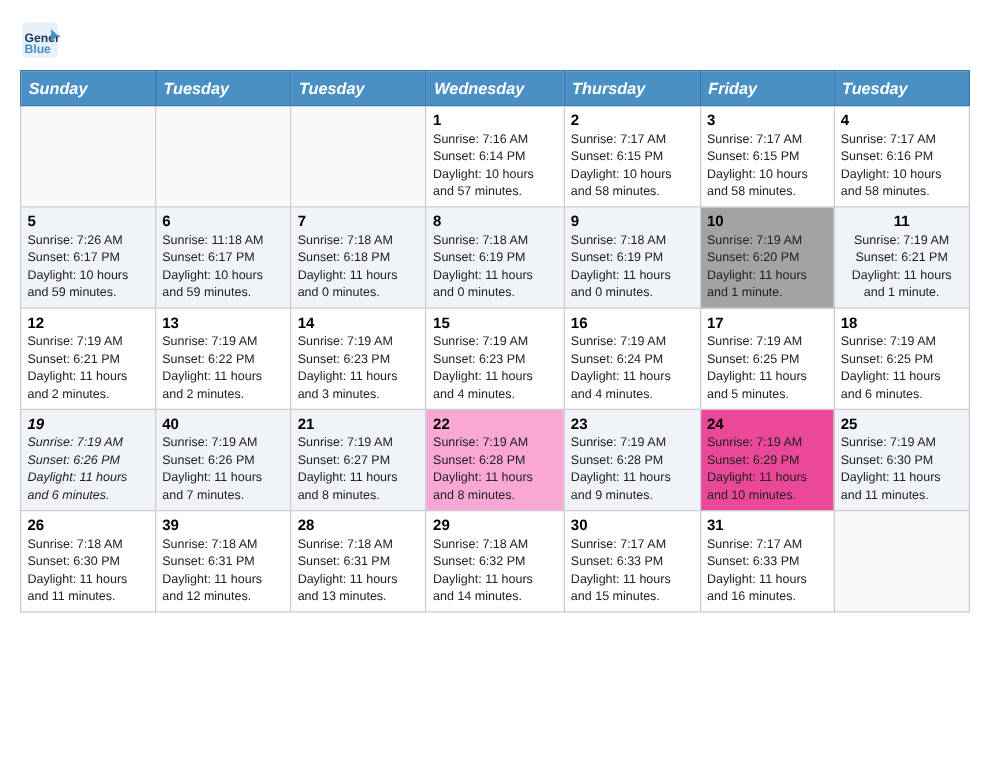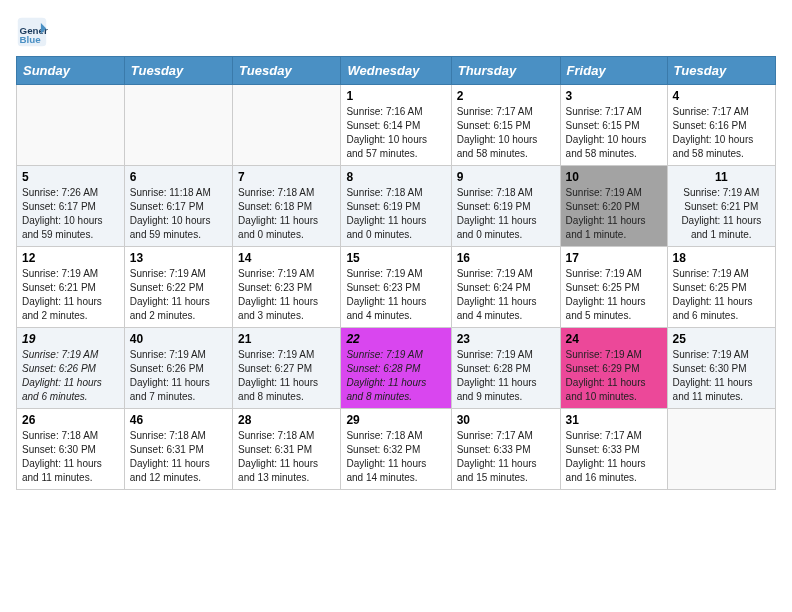--- a/index.html
+++ b/index.html
@@ -244,21 +244,21 @@
           <div class="day-info">Sunrise: 7:19 AM
 Sunset: 6:26 PM
 Daylight: 11 hours and 7 minutes.</div>
         </td>
         <td style="background: rgb(240, 244, 248); margin-left: 28px;">
           <span class="day-number">21</span>
           <div class="day-info">Sunrise: 7:19 AM
 Sunset: 6:27 PM
 Daylight: 11 hours and 8 minutes.</div>
         </td>
-        <td style="background: #d946ef; font-style: italic;">
+        <td style="background: #f9a8d4;">
           <span class="day-number">22</span>
           <div class="day-info">Sunrise: 7:19 AM
 Sunset: 6:28 PM
 Daylight: 11 hours and 8 minutes.</div>
         </td>
         <td style="background: rgb(240, 244, 248);">
           <span class="day-number">23</span>
           <div class="day-info">Sunrise: 7:19 AM
 Sunset: 6:28 PM
 Daylight: 11 hours and 9 minutes.</div>
@@ -277,21 +277,21 @@
         </td>
       </tr>
       <tr>
         <td>
           <span class="day-number">26</span>
           <div class="day-info">Sunrise: 7:18 AM
 Sunset: 6:30 PM
 Daylight: 11 hours and 11 minutes.</div>
         </td>
         <td>
-          <span class="day-number">46</span>
+          <span class="day-number">39</span>
           <div class="day-info">Sunrise: 7:18 AM
 Sunset: 6:31 PM
 Daylight: 11 hours and 12 minutes.</div>
         </td>
         <td>
           <span class="day-number">28</span>
           <div class="day-info">Sunrise: 7:18 AM
 Sunset: 6:31 PM
 Daylight: 11 hours and 13 minutes.</div>
         </td>

